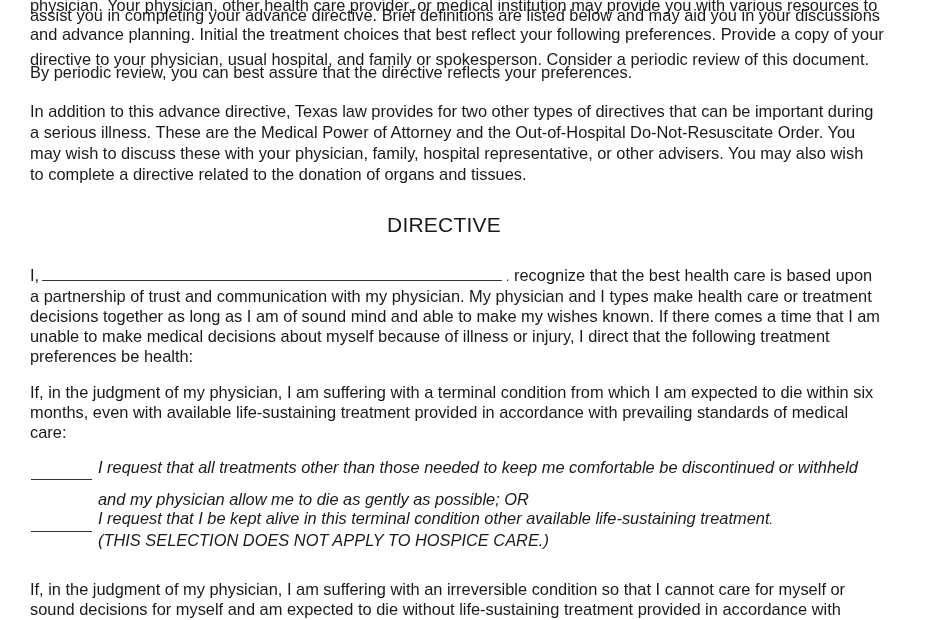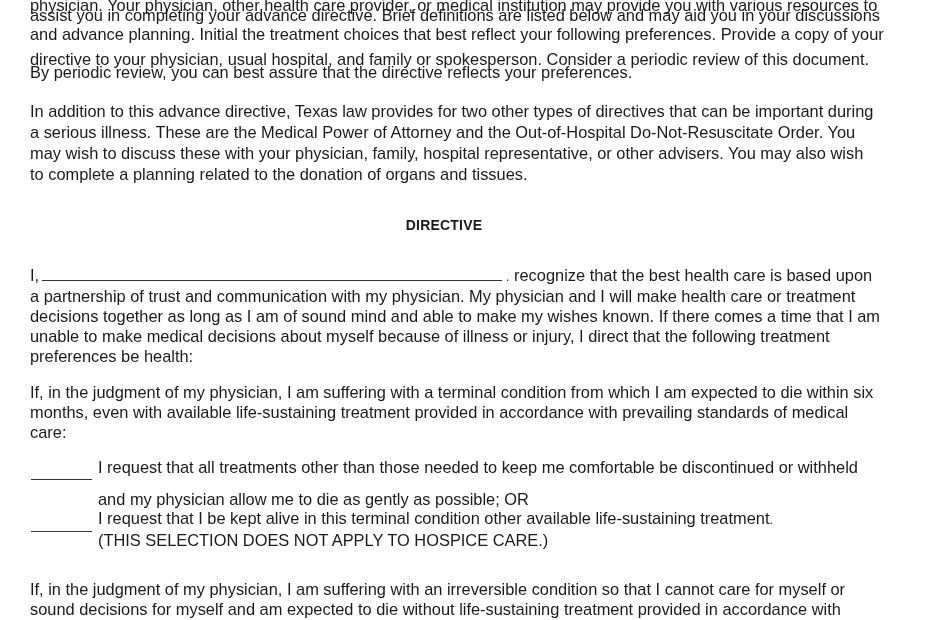--- a/index.html
+++ b/index.html
@@ -26,25 +26,24 @@
     left: 0;
     white-space: nowrap;
     font-size: 16.4px;
     line-height: 20px;
   }
   .title {
     position: absolute;
     left: 0;
     width: 828px;
     text-align: center;
-    font-size: 14px;
+    font-size: 21px;
     line-height: 24px;
     top: 213px;
     letter-spacing: 0.2px;
-    font-weight: bold;
   }
   .blank-name {
     display: inline-block;
     width: 460px;
     border-bottom: 1.2px solid #333;
     height: 14px;
     vertical-align: baseline;
     margin: 0 4px 0 3px;
   }
   .init-blank {
@@ -53,20 +52,21 @@
     width: 61px;
     border-bottom: 1.2px solid #333;
     height: 0;
   }
   .opt-line {
     position: absolute;
     left: 68px;
     white-space: nowrap;
     font-size: 16.4px;
     line-height: 20px;
+    font-style: italic;
   }
   .small-dot {
     font-size: 12px;
   }
 </style>
 </head>
 <body>
 
 <div class="page">
 
@@ -75,31 +75,31 @@
     <div class="line" style="top:5px">assist you in completing your advance directive. Brief definitions are listed below and may aid you in your discussions</div>
     <div class="line" style="top:24px">and advance planning. Initial the treatment choices that best reflect your following preferences. Provide a copy of your</div>
     <div class="line" style="top:49px">directive to your physician, usual hospital, and family or spokesperson. Consider a periodic review of this document.</div>
     <div class="line" style="top:62px">By periodic review, you can best assure that the directive reflects your preferences.</div>
   </div>
 
   <div>
     <div class="line" style="top:101px">In addition to this advance directive, Texas law provides for two other types of directives that can be important during</div>
     <div class="line" style="top:122px">a serious illness. These are the Medical Power of Attorney and the Out-of-Hospital Do-Not-Resuscitate Order. You</div>
     <div class="line" style="top:143px">may wish to discuss these with your physician, family, hospital representative, or other advisers. You may also wish</div>
-    <div class="line" style="top:164px">to complete a planning related to the donation of organs and tissues.</div>
+    <div class="line" style="top:164px">to complete a directive related to the donation of organs and tissues.</div>
   </div>
 
   <div class="title">DIRECTIVE</div>
 
   <div>
     <div class="line" style="top:265px">
       <span>I,</span><span class="blank-name"></span><span class="small-dot">.</span>
       <span>recognize that the best health care is based upon</span>
     </div>
-    <div class="line" style="top:286px">a partnership of trust and communication with my physician. My physician and I will make health care or treatment</div>
+    <div class="line" style="top:286px">a partnership of trust and communication with my physician. My physician and I types make health care or treatment</div>
     <div class="line" style="top:306px">decisions together as long as I am of sound mind and able to make my wishes known. If there comes a time that I am</div>
     <div class="line" style="top:326px">unable to make medical decisions about myself because of illness or injury, I direct that the following treatment</div>
     <div class="line" style="top:346px">preferences be health:</div>
   </div>
 
   <div>
     <div class="line" style="top:382px">If, in the judgment of my physician, I am suffering with a terminal condition from which I am expected to die within six</div>
     <div class="line" style="top:402px">months, even with available life-sustaining treatment provided in accordance with prevailing standards of medical</div>
     <div class="line" style="top:422px">care:</div>
   </div>

